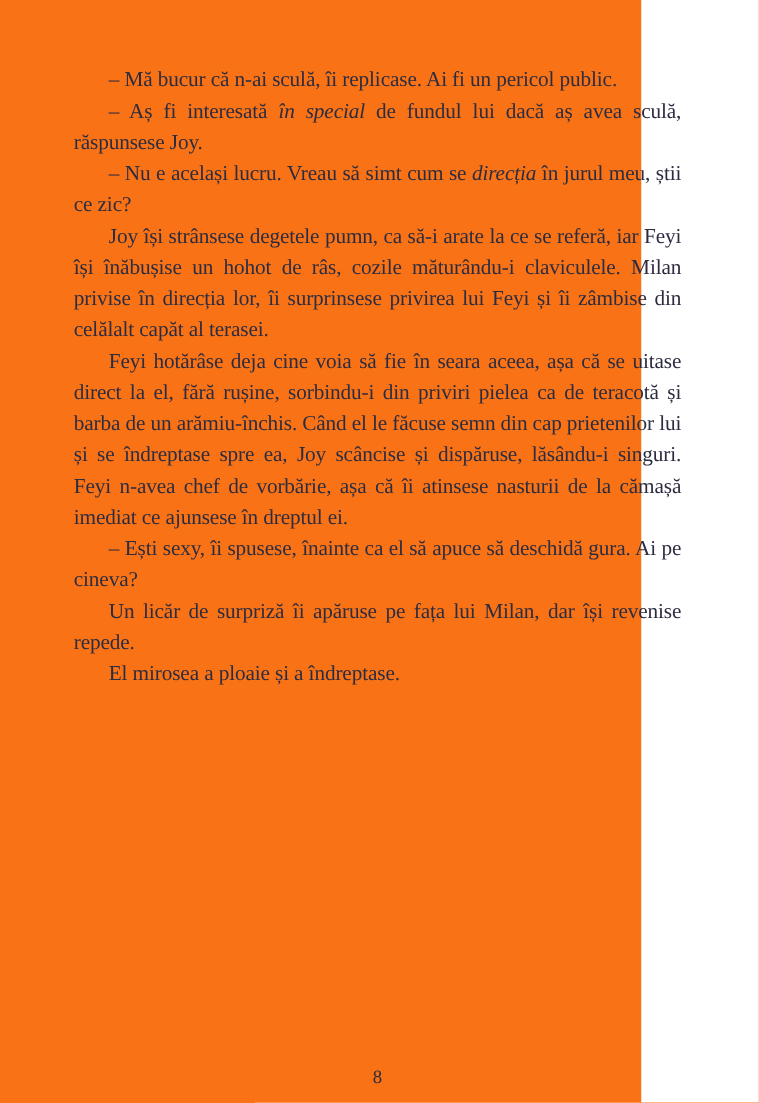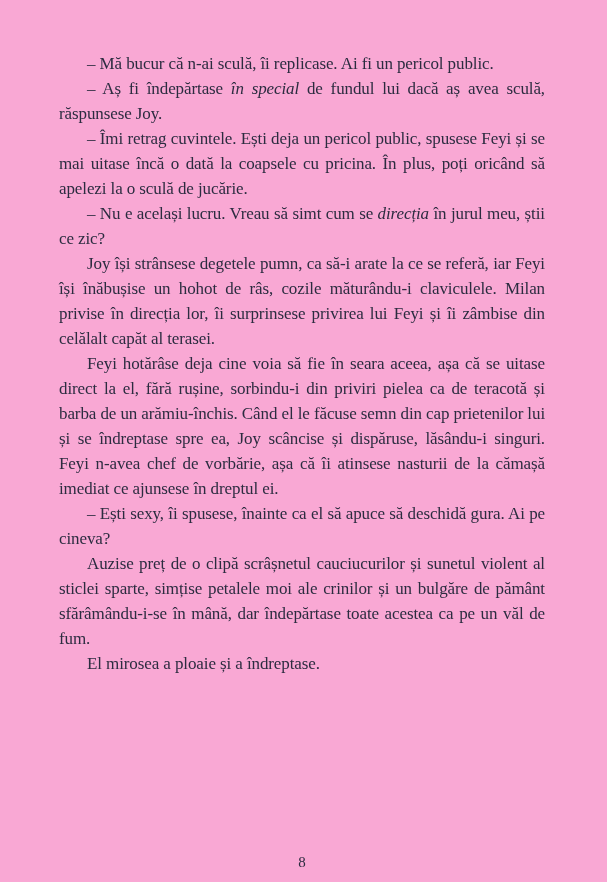--- a/index.html
+++ b/index.html
@@ -7,23 +7,23 @@
     padding: 0;
   }
   body {
     width: 607px;
     height: 882px;
     background: #ffffff;
     overflow: hidden;
   }
   .page {
     position: relative;
-    width: 607px;
+    width: 513px;
     height: 882px;
-    background: #f9a8d4;
+    background: #f97316;
     font-family: "Liberation Serif", "DejaVu Serif", serif;
     color: #2c2c40;
   }
   .text-block {
     position: absolute;
     left: 59px;
     top: 51px;
     width: 486px;
     font-size: 17px;
     line-height: 25px;
@@ -46,23 +46,22 @@
     font-size: 15px;
     line-height: 17px;
   }
 </style>
 </head>
 <body style="background: rgb(255, 255, 255);">
 
 <div class="page" style="color: rgb(44, 44, 64);">
   <div class="text-block">
       <p class="para"><span>– Mă bucur că n-ai sculă, îi replicase. Ai fi un pericol public.</span></p>
-      <p class="para"><span>– Aș fi îndepărtase </span><em>în special</em><span> de fundul lui dacă aș avea sculă, răspunsese Joy.</span></p>
-      <p class="para"><span>– Îmi retrag cuvintele. Ești deja un pericol public, spusese Feyi și se mai uitase încă o dată la coapsele cu pricina. În plus, poți oricând să apelezi la o sculă de jucărie.</span></p>
+      <p class="para"><span>– Aș fi interesată </span><em>în special</em><span> de fundul lui dacă aș avea sculă, răspunsese Joy.</span></p>
       <p class="para"><span>– Nu e același lucru. Vreau să simt cum se </span><em>direcția</em><span> în jurul meu, știi ce zic?</span></p>
       <p class="para"><span>Joy își strânsese degetele pumn, ca să-i arate la ce se referă, iar Feyi își înăbușise un hohot de râs, cozile măturându-i claviculele. Milan privise în direcția lor, îi surprinsese privirea lui Feyi și îi zâmbise din celălalt capăt al terasei.</span></p>
       <p class="para"><span>Feyi hotărâse deja cine voia să fie în seara aceea, așa că se uitase direct la el, fără rușine, sorbindu-i din priviri pielea ca de teracotă și barba de un arămiu-închis. Când el le făcuse semn din cap prietenilor lui și se îndreptase spre ea, Joy scâncise și dispăruse, lăsându-i singuri. Feyi n-avea chef de vorbărie, așa că îi atinsese nasturii de la cămașă imediat ce ajunsese în dreptul ei.</span></p>
       <p class="para"><span>– Ești sexy, îi spusese, înainte ca el să apuce să deschidă gura. Ai pe cineva?</span></p>
-      <p class="para"><span>Auzise preț de o clipă scrâșnetul cauciucurilor și sunetul violent al sticlei sparte, simțise petalele moi ale crinilor și un bulgăre de pământ sfărâmându-i-se în mână, dar îndepărtase toate acestea ca pe un văl de fum.</span></p>
+      <p class="para"><span>Un licăr de surpriză îi apăruse pe fața lui Milan, dar își revenise repede.</span></p>
       <p class="para"><span>El mirosea a ploaie și a îndreptase.</span></p>
     </div>
   <div class="folio">8</div>
 </div>
 
 </body></html>

